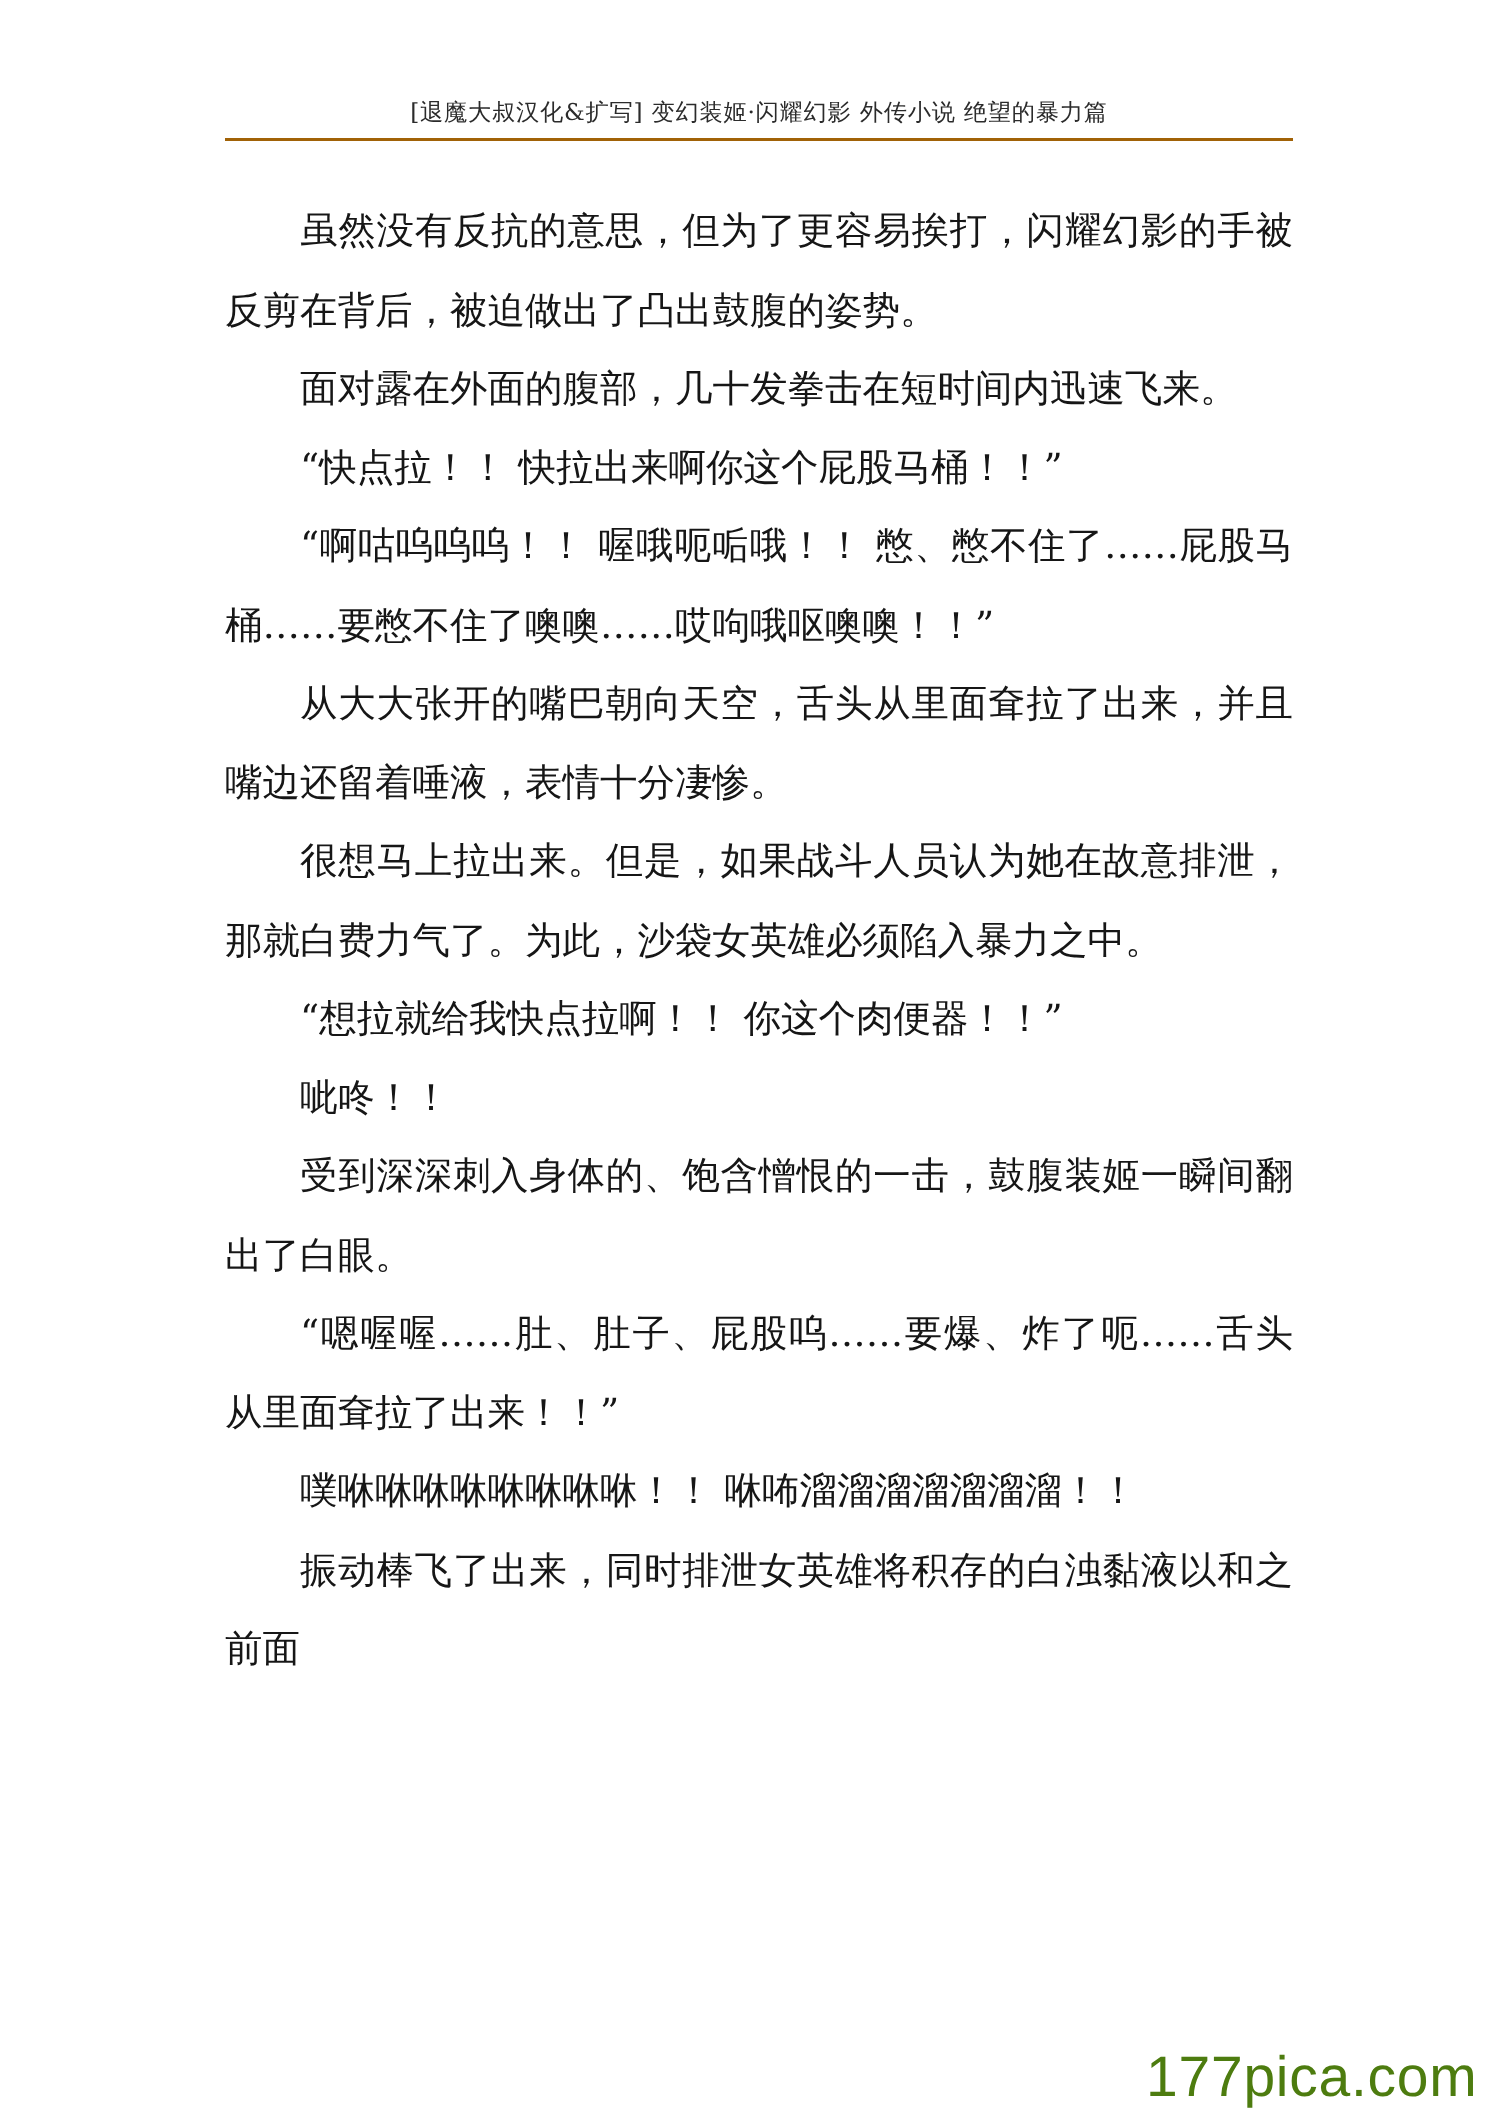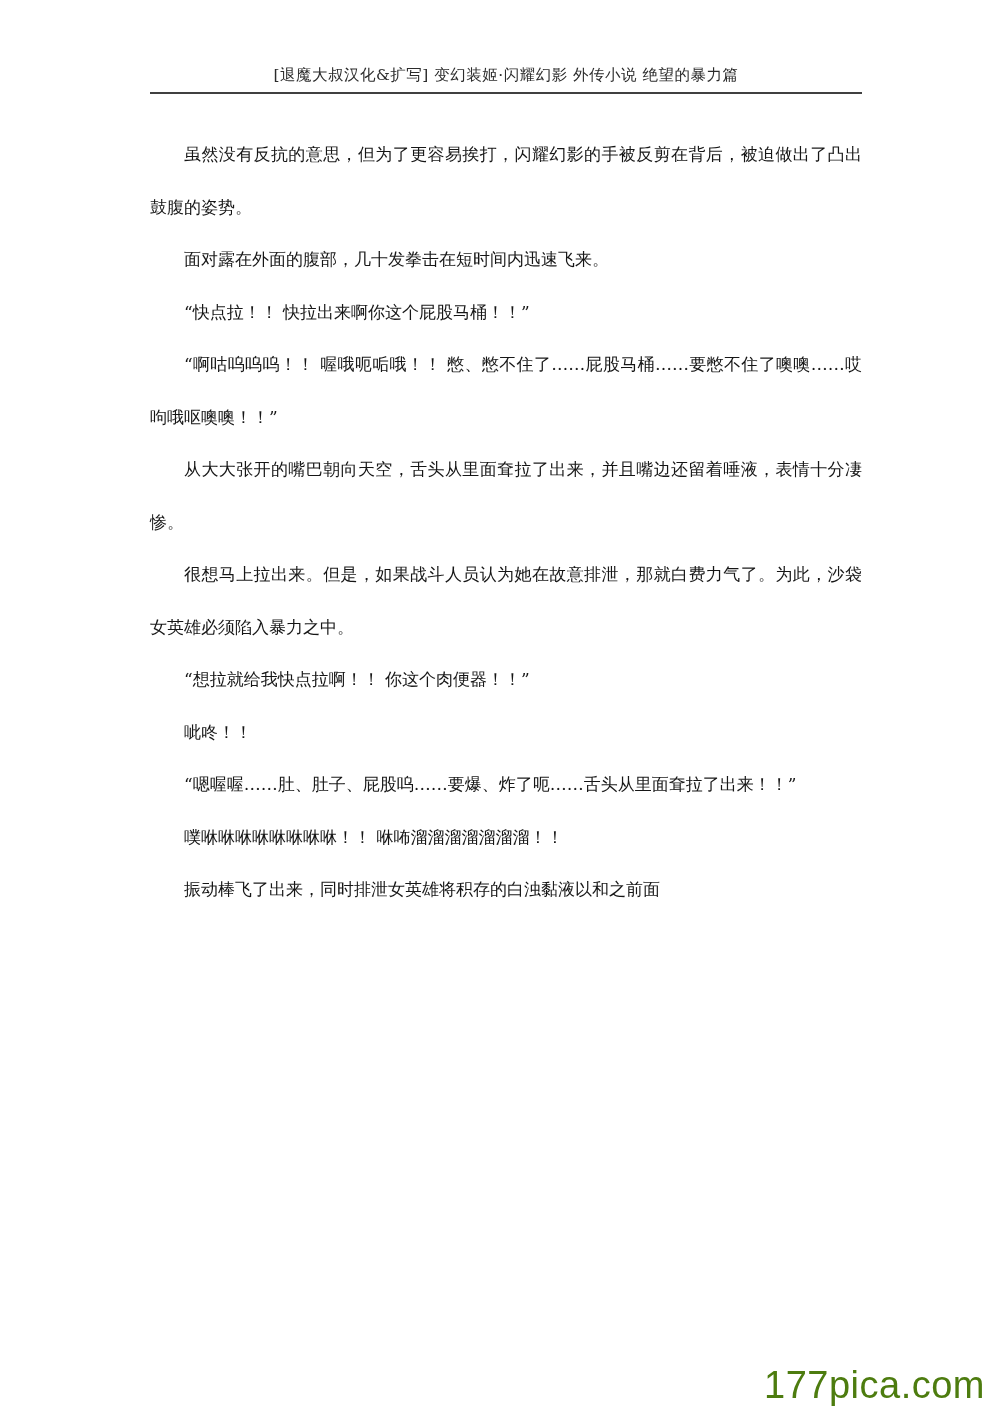--- a/index.html
+++ b/index.html
@@ -18,29 +18,29 @@
   .header {
     position: absolute;
     top: 64px;
     left: 150px;
     width: 712px;
     text-align: center;
     font-size: 15.5px;
     line-height: 22px;
     color: #2b2b2b;
     padding-bottom: 6px;
-    border-bottom: 2px solid #404040;
+    border-bottom: 2px solid #a16207;
     letter-spacing: 0.5px;
   }
   .body-text {
     position: absolute;
     top: 128px;
     left: 150px;
     width: 712px;
-    font-size: 17px;
+    font-size: 25px;
     line-height: 52.5px;
     color: #161616;
     text-align: justify;
   }
   .para {
     margin: 0;
     padding: 0;
     text-indent: 2em;
   }
   .para.italic {
@@ -63,19 +63,20 @@
 
   <div class="body-text">
       <p class="para">虽然没有反抗的意思，但为了更容易挨打，闪耀幻影的手被反剪在背后，被迫做出了凸出鼓腹的姿势。</p>
       <p class="para">面对露在外面的腹部，几十发拳击在短时间内迅速飞来。</p>
       <p class="para italic">“快点拉！！ 快拉出来啊你这个屁股马桶！！”</p>
       <p class="para">“啊咕呜呜呜！！ 喔哦呃㖃哦！！ 憋、憋不住了……屁股马桶……要憋不住了噢噢……哎呴哦呕噢噢！！”</p>
       <p class="para">从大大张开的嘴巴朝向天空，舌头从里面耷拉了出来，并且嘴边还留着唾液，表情十分凄惨。</p>
       <p class="para">很想马上拉出来。但是，如果战斗人员认为她在故意排泄，那就白费力气了。为此，沙袋女英雄必须陷入暴力之中。</p>
       <p class="para italic">“想拉就给我快点拉啊！！ 你这个肉便器！！”</p>
       <p class="para">呲咚！！</p>
+      <p class="para">受到深深刺入身体的、饱含憎恨的一击，鼓腹装姬一瞬间翻出了白眼。</p>
       <p class="para">“嗯喔喔……肚、肚子、屁股呜……要爆、炸了呃……舌头从里面耷拉了出来！！”</p>
       <p class="para">噗咻咻咻咻咻咻咻咻！！ 咻咘溜溜溜溜溜溜溜！！</p>
       <p class="para">振动棒飞了出来，同时排泄女英雄将积存的白浊黏液以和之前面</p>
     </div>
 
   <div class="watermark" style="color: #4d7c0f;">177pica.com</div>
 </div>
 
 </body></html>

